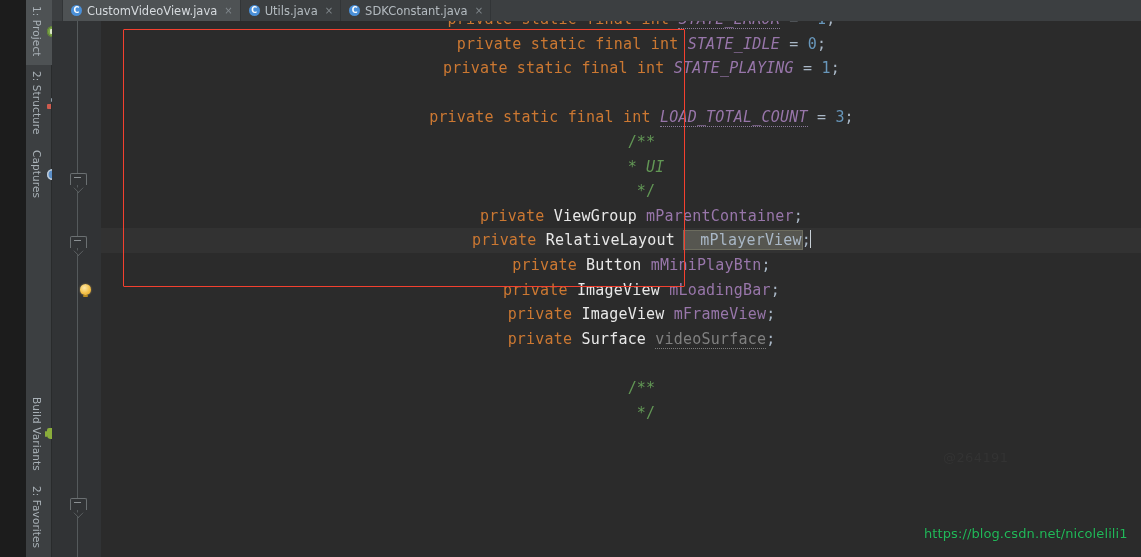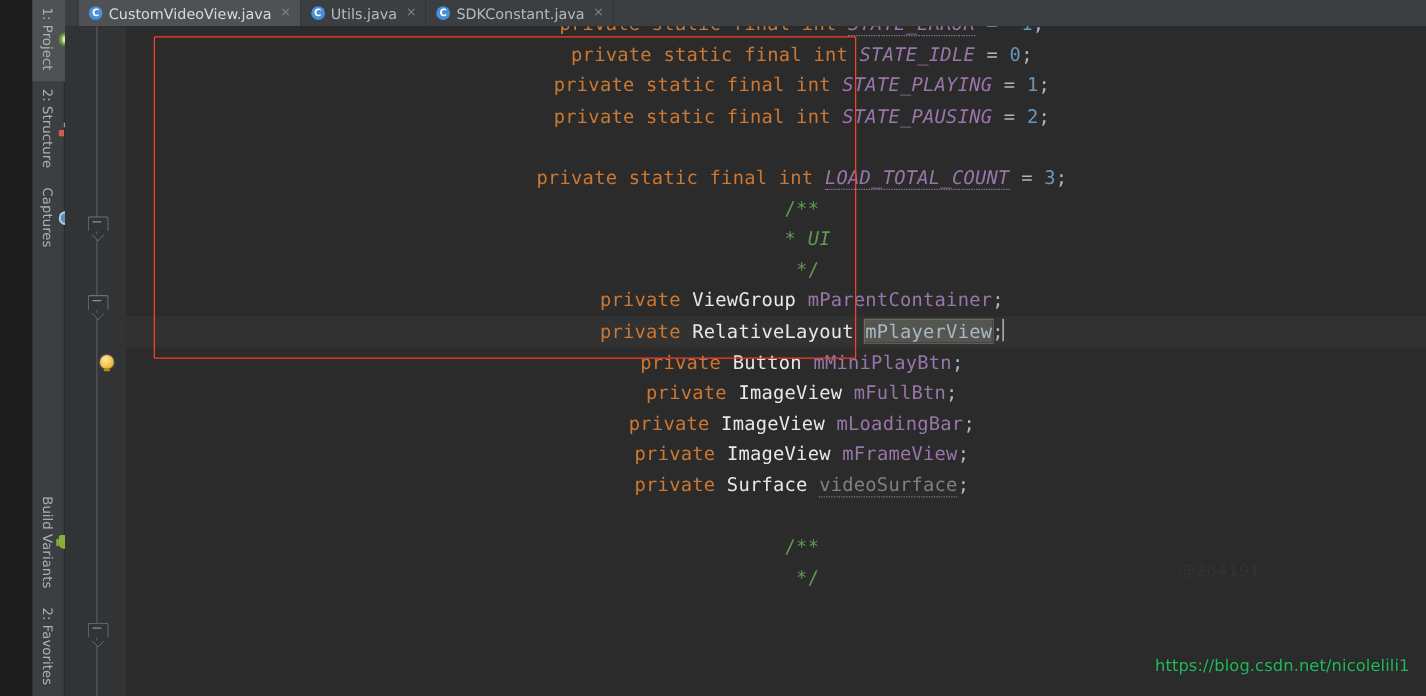--- a/index.html
+++ b/index.html
@@ -320,20 +320,21 @@
   .cmt { color: #629755; font-style: italic; }
   .cmt-b { color: #629755; }
   .unused {
     color: #808080;
     border-bottom: 1px dotted #7d7d7d;
   }
   .sel {
     background: #565650;
     color: #a9b7c6;
     box-shadow: 0 0 0 1px #6c6c5e;
+    padding-left: 16px;
   }
   .caret {
     display: inline-block;
     width: 1px;
     height: 18px;
     background: #c8d0d6;
     vertical-align: -3px;
     margin-left: -1px;
   }
   .line.cursorline {
@@ -448,30 +449,28 @@
           <span class="tip"></span>
             <span class="bar"></span>
         </div>
         <div class="bulb" style="top:263px; left:28px;"></div>
       </div>
 
       <div class="code" id="code-root" style="margin-top: -14px; text-align: center;">
           <div class="line"><span class="kw">private </span><span class="kw">static </span><span class="kw">final </span><span class="kw">int </span><span class="const-u">STATE_ERROR</span><span class="punc"> = </span><span class="num">-1</span><span class="punc">;</span></div>
           <div class="line"><span class="kw">private </span><span class="kw">static </span><span class="kw">final </span><span class="kw">int </span><span class="const">STATE_IDLE</span><span class="punc"> = </span><span class="num">0</span><span class="punc">;</span></div>
           <div class="line"><span class="kw">private </span><span class="kw">static </span><span class="kw">final </span><span class="kw">int </span><span class="const">STATE_PLAYING</span><span class="punc"> = </span><span class="num">1</span><span class="punc">;</span></div>
-          <div class="line"><span class="kw">private </span><span class="kw">static </span><span class="kw">final </span><span class="kw">int </span><span class="const">STATE_PAUSING</span><span class="punc"> = </span><span class="num">2</span><span class="punc">;</span></div>
           <div class="line">&nbsp;</div>
           <div class="line"><span class="kw">private </span><span class="kw">static </span><span class="kw">final </span><span class="kw">int </span><span class="const-u">LOAD_TOTAL_COUNT</span><span class="punc"> = </span><span class="num">3</span><span class="punc">;</span></div>
           <div class="line"><span class="cmt-b">/**</span></div>
           <div class="line"><span class="cmt"> * UI</span></div>
           <div class="line"><span class="cmt-b"> */</span></div>
           <div class="line"><span class="kw">private </span><span class="type">ViewGroup </span><span class="field">mParentContainer</span><span class="punc">;</span></div>
           <div class="line cursorline"><span class="kw">private </span><span class="type">RelativeLayout </span><span class="field sel">mPlayerView</span><span class="punc">;</span><span class="caret"></span></div>
           <div class="line"><span class="kw">private </span><span class="type">Button </span><span class="field">mMiniPlayBtn</span><span class="punc">;</span></div>
-          <div class="line"><span class="kw">private </span><span class="type">ImageView </span><span class="field">mFullBtn</span><span class="punc">;</span></div>
           <div class="line"><span class="kw">private </span><span class="type">ImageView </span><span class="field">mLoadingBar</span><span class="punc">;</span></div>
           <div class="line"><span class="kw">private </span><span class="type">ImageView </span><span class="field">mFrameView</span><span class="punc">;</span></div>
           <div class="line"><span class="kw">private </span><span class="type">Surface </span><span class="unused">videoSurface</span><span class="punc">;</span></div>
           <div class="line">&nbsp;</div>
           <div class="line"><span class="cmt-b">/**</span></div>
           <div class="line"><span class="cmt-b"> */</span></div>
         </div>
 
       <div class="redbox" style="left:71px; top:8px; width:562px; height:258px;"></div>
 

